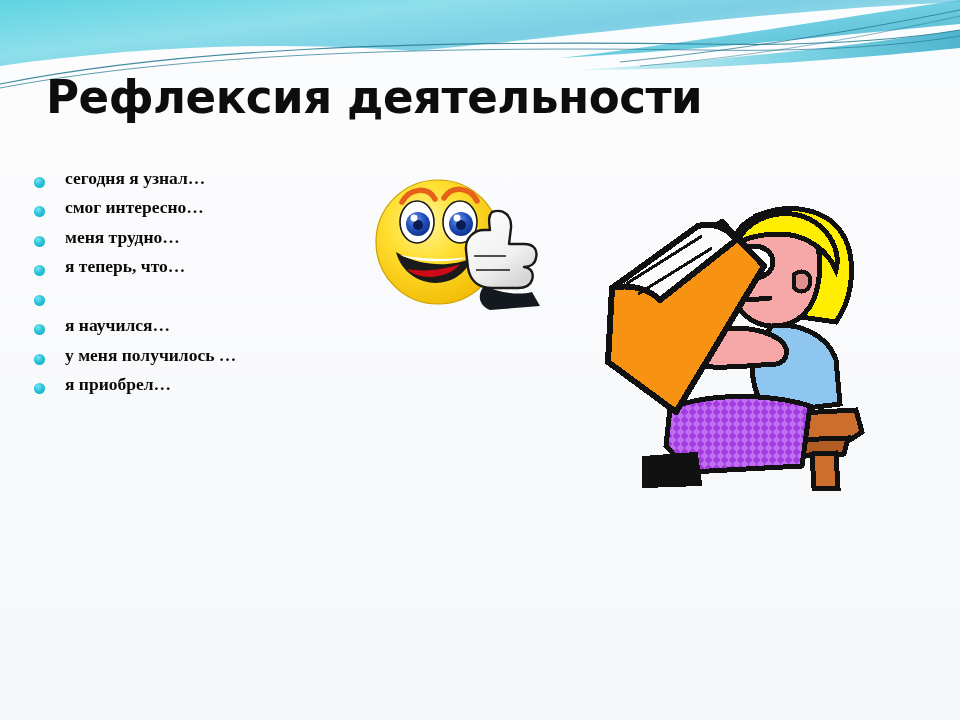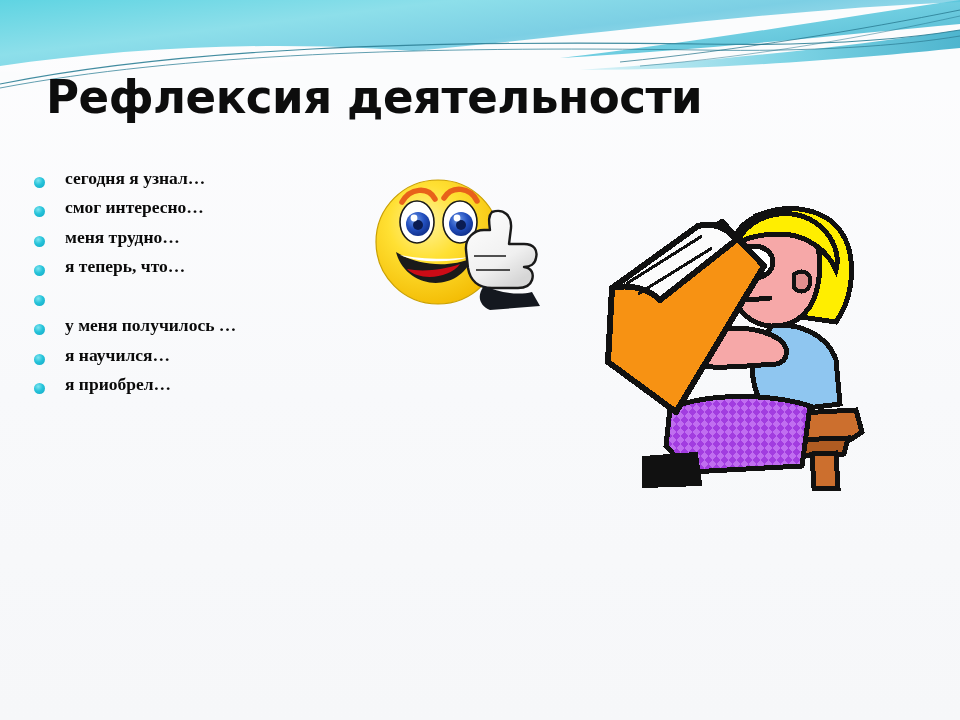--- a/index.html
+++ b/index.html
@@ -173,25 +173,25 @@
     </li>
     <li class="bullet-item">
       <span class="bullet-marker"></span>
       <span class="bullet-text">я теперь, что…</span>
     </li>
     <li class="bullet-item">
       <span class="bullet-marker"></span>
     </li>
     <li class="bullet-item">
       <span class="bullet-marker"></span>
+      <span class="bullet-text">я научился…</span>
+    </li>
+    <li class="bullet-item">
+      <span class="bullet-marker"></span>
       <span class="bullet-text">у меня получилось …</span>
-    </li>
-    <li class="bullet-item">
-      <span class="bullet-marker"></span>
-      <span class="bullet-text">я научился…</span>
     </li>
     <li class="bullet-item">
       <span class="bullet-marker"></span>
       <span class="bullet-text">я приобрел…</span>
     </li>
   </ul>
 
 
   <div class="smiley-clipart">
     <svg width="178" height="138" viewBox="0 0 178 138">

